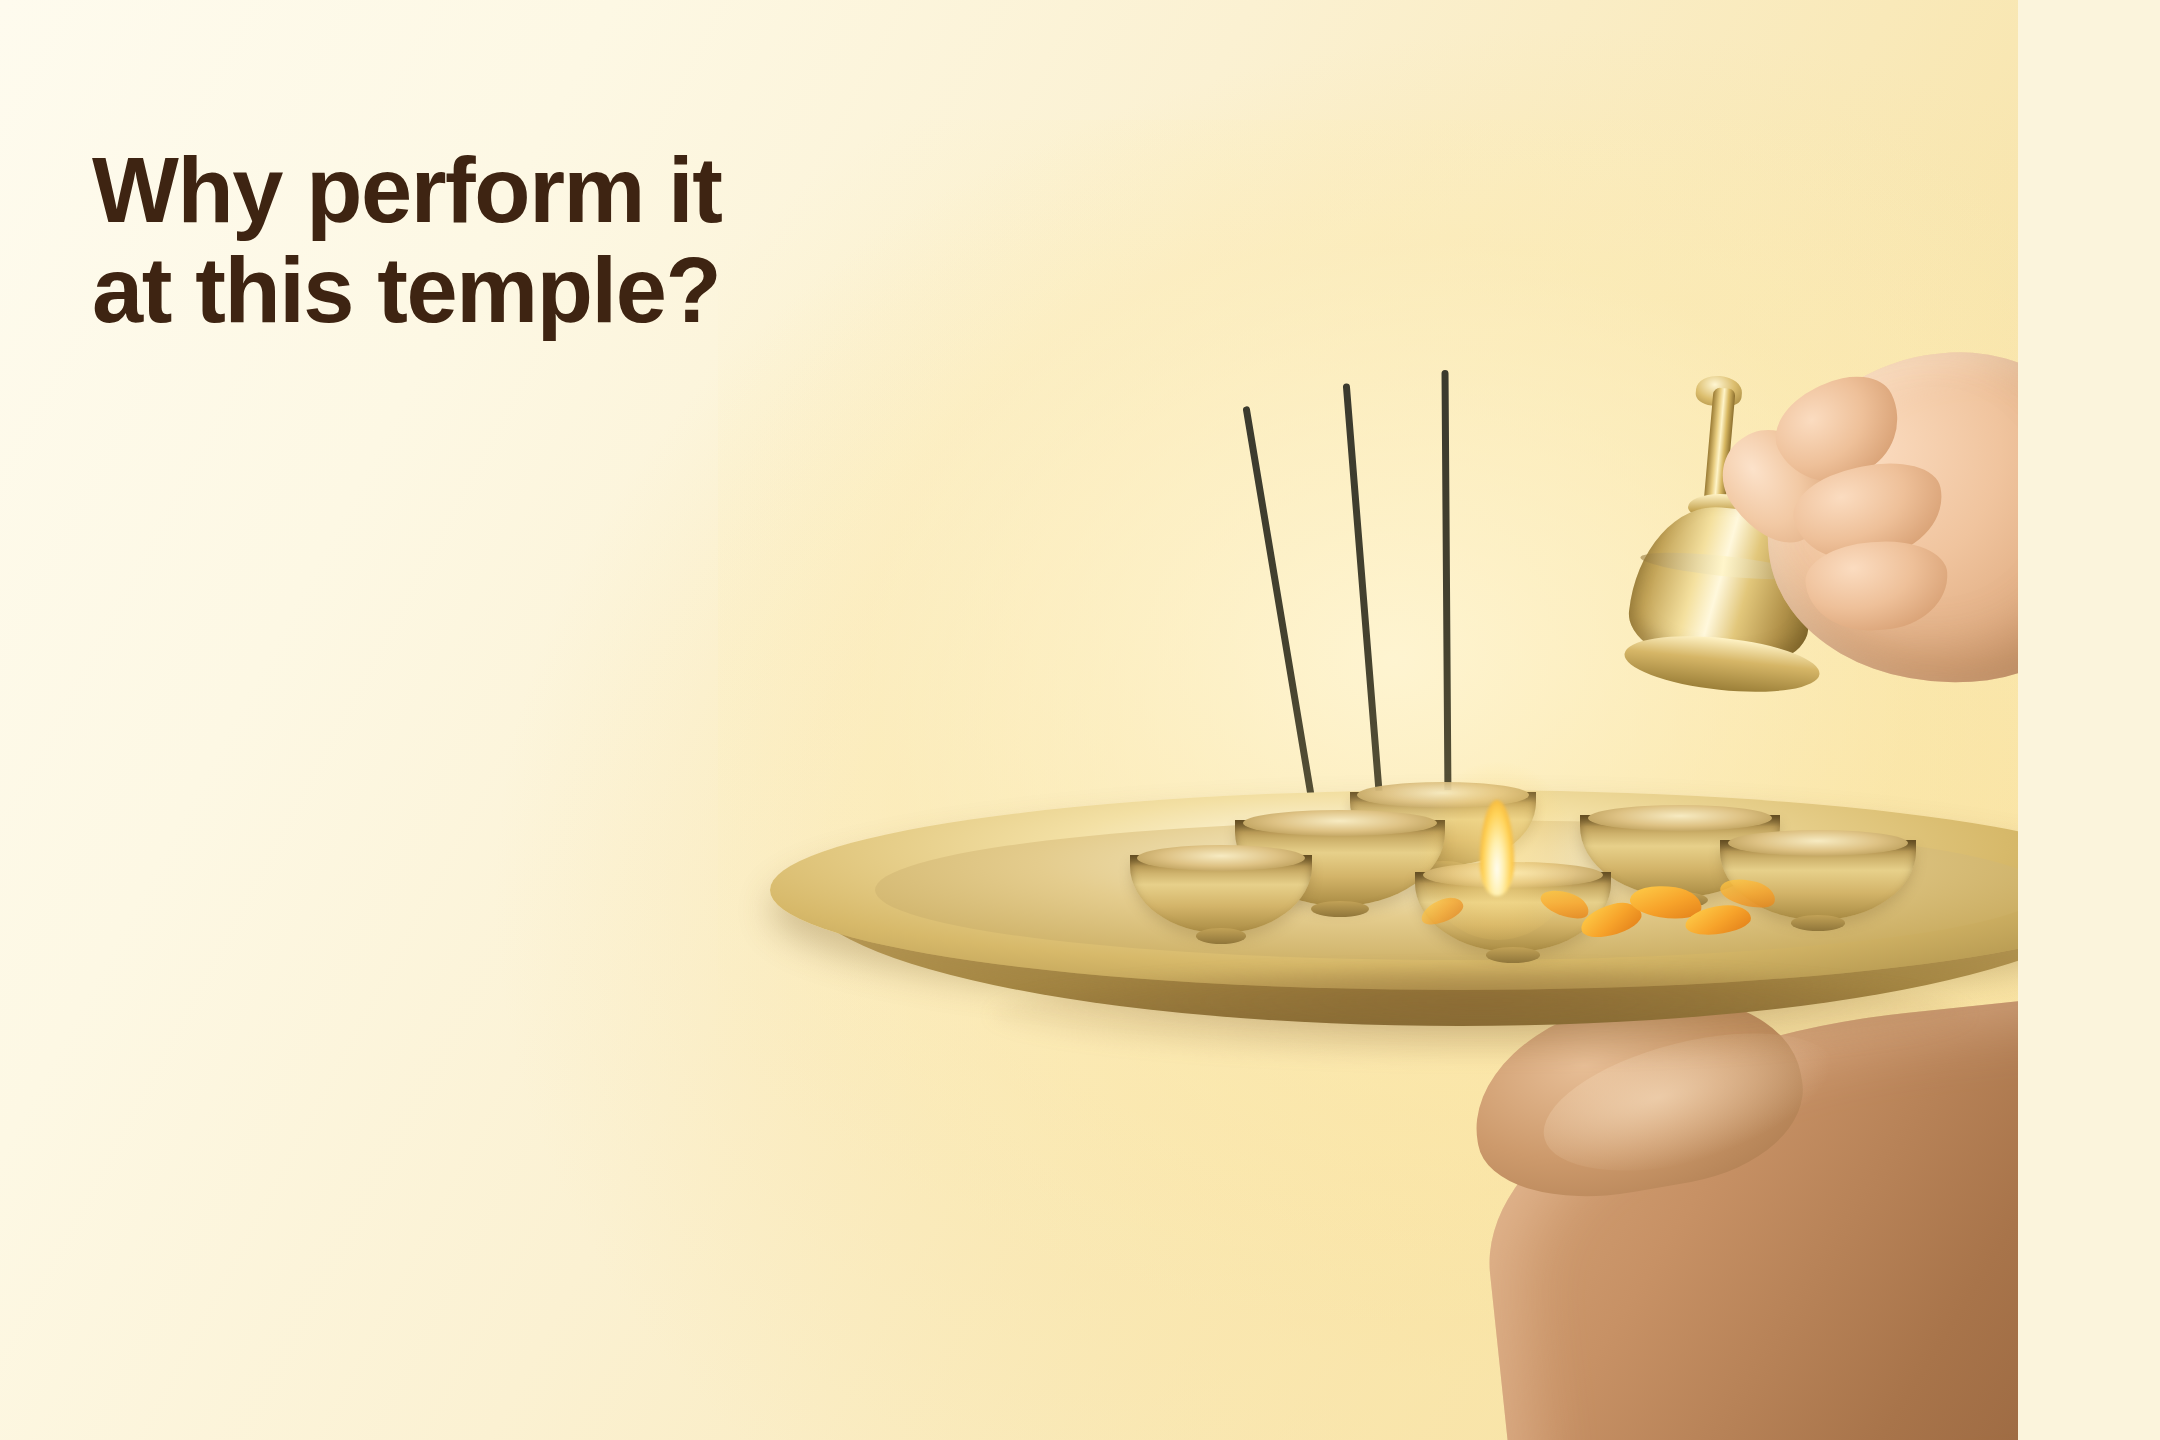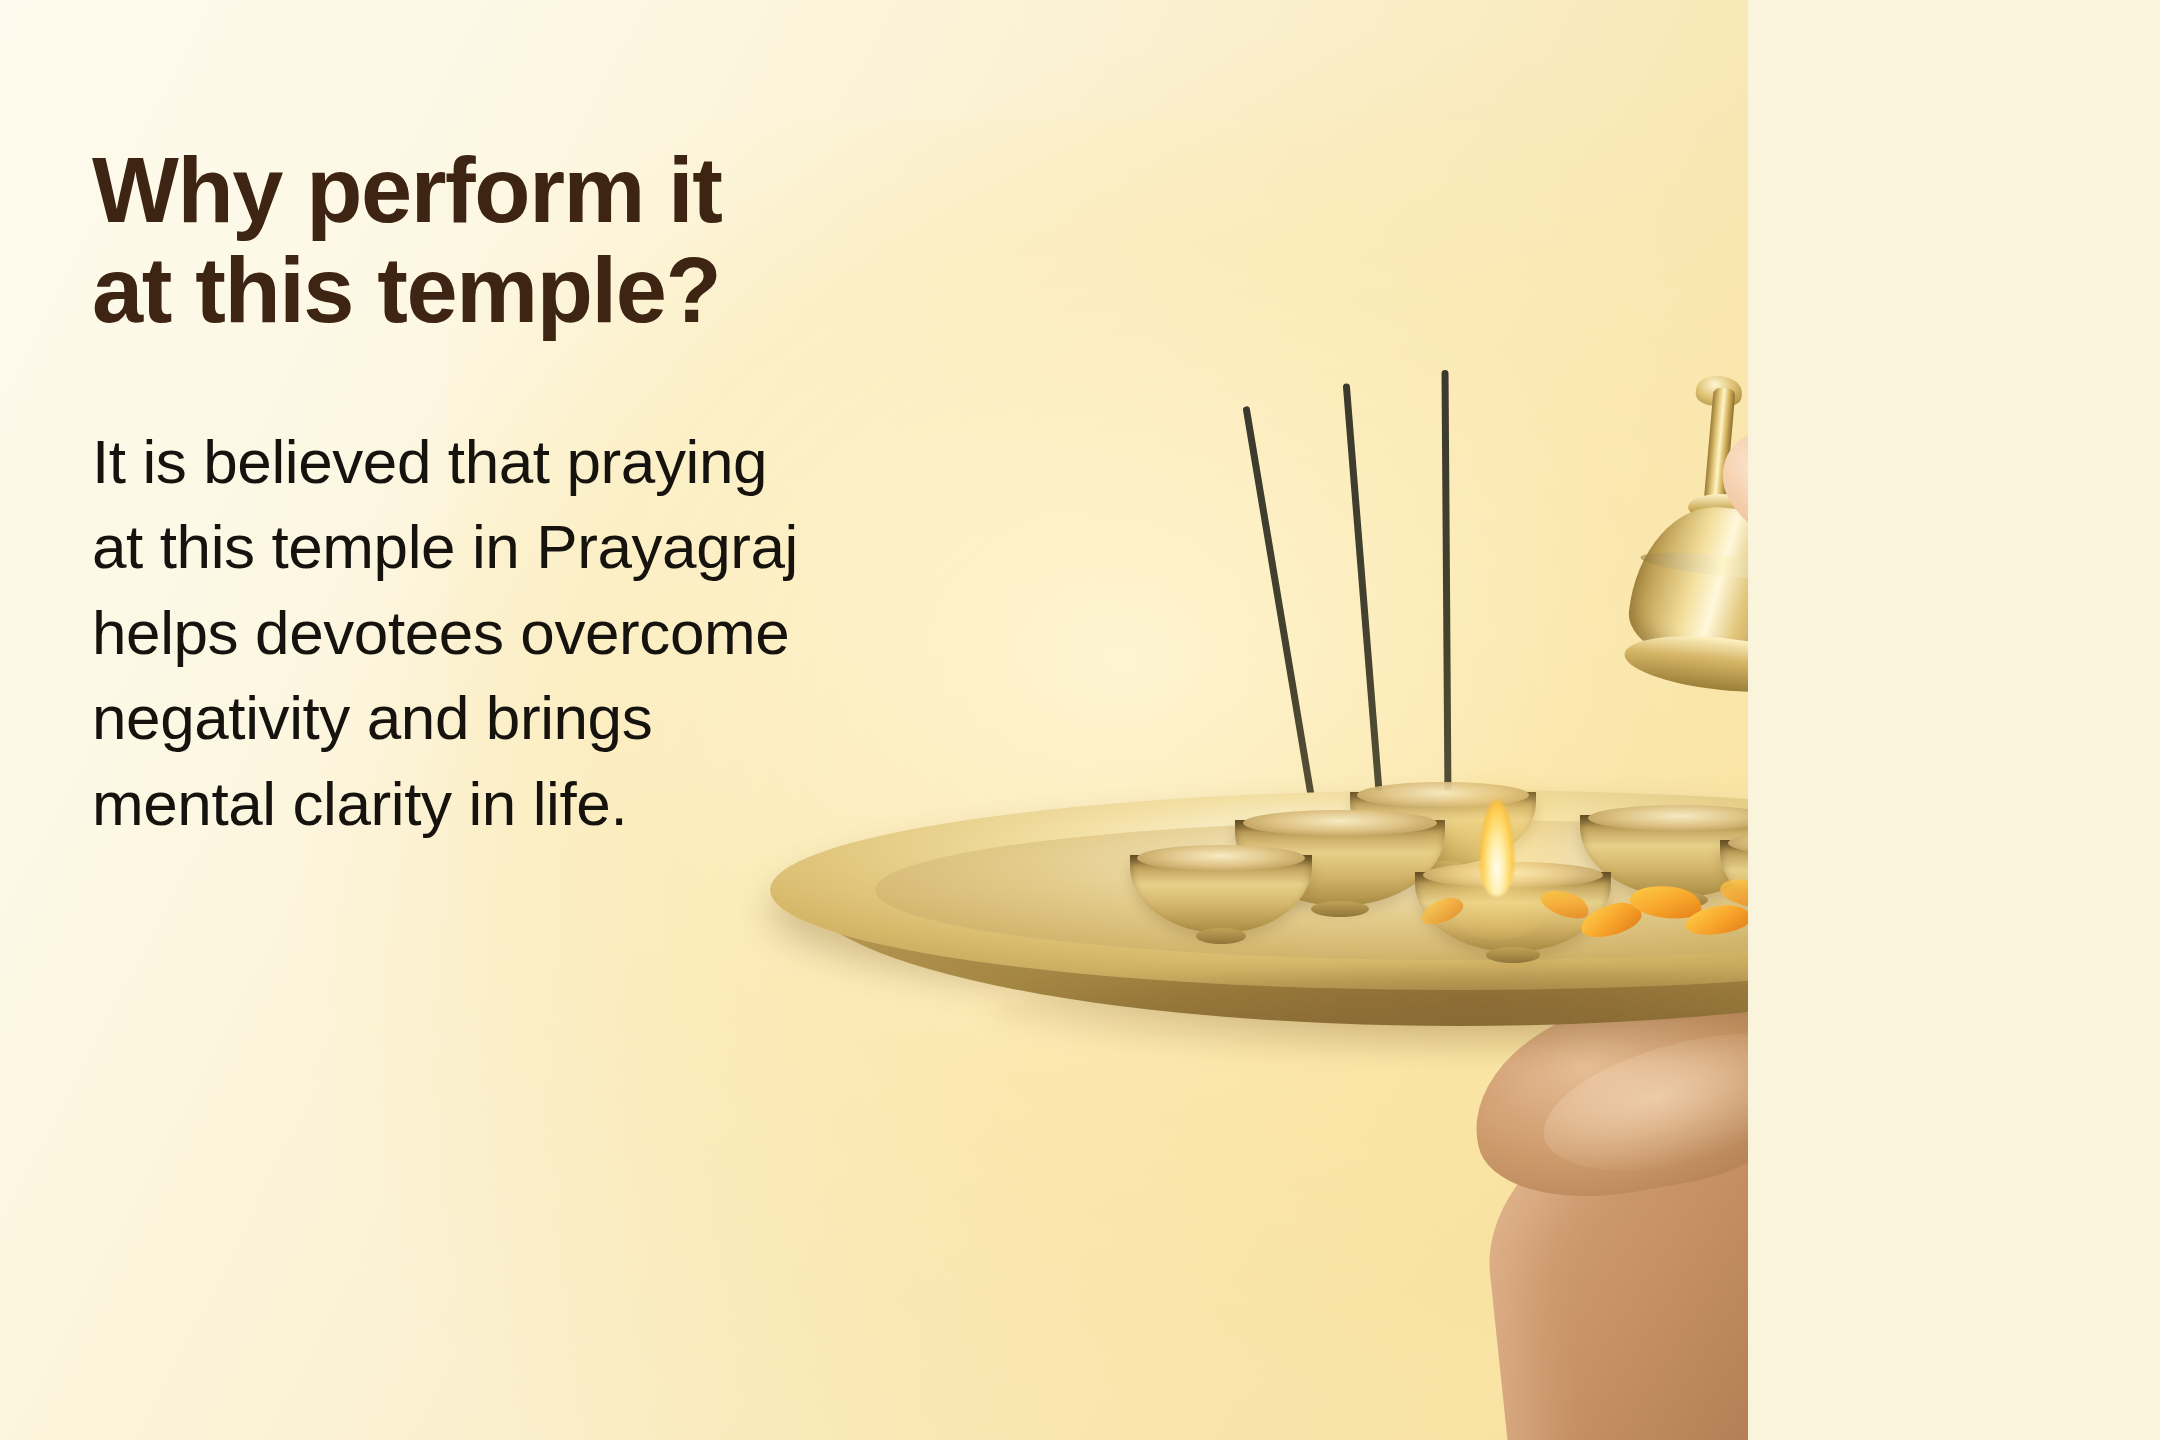--- a/index.html
+++ b/index.html
@@ -4,21 +4,21 @@
 <style>
   * { margin:0; padding:0; box-sizing:border-box; }
   html,body { width:2160px; height:1440px; overflow:hidden; }
   body {
     font-family:"Liberation Sans", sans-serif;
     background:#FBF4DC;
   }
 
   #slide {
     position:relative;
-    width:1748px; height:1440px;
+    width:2018px; height:1440px;
     overflow:hidden;
     background:
       radial-gradient(ellipse 1500px 1200px at 78% 62%, rgba(249,223,150,0.95) 0%, rgba(250,229,168,0.55) 42%, rgba(252,242,214,0.0) 72%),
       linear-gradient(118deg, #FEFBEE 0%, #FDF8E4 22%, #FBF1D2 45%, #F9E9B9 68%, #F7E2A4 86%, #F6DF9B 100%);
   }
 
   
   #glow-right {
     position:absolute; right:-200px; top:120px;
     width:1500px; height:1200px;
@@ -262,25 +262,20 @@
 </head>
 <body>
 
 <div id="slide">
 
   <div id="glow-right"></div>
 
   <div id="text-col">
     <h1 id="headline">Why perform it
 at this temple?</h1>
-    <p id="body-copy">It is believed that praying
-at this temple in Prayagraj
-helps devotees overcome
-negativity and brings
-mental clarity in life.</p>
   </div>
 
   <div id="scene">
 
     <div class="stick" id="stick-1"></div>
     <div class="stick" id="stick-2"></div>
     <div class="stick" id="stick-3"></div>
 
     <div id="bell-group">
       <div id="bell-knob"></div>

